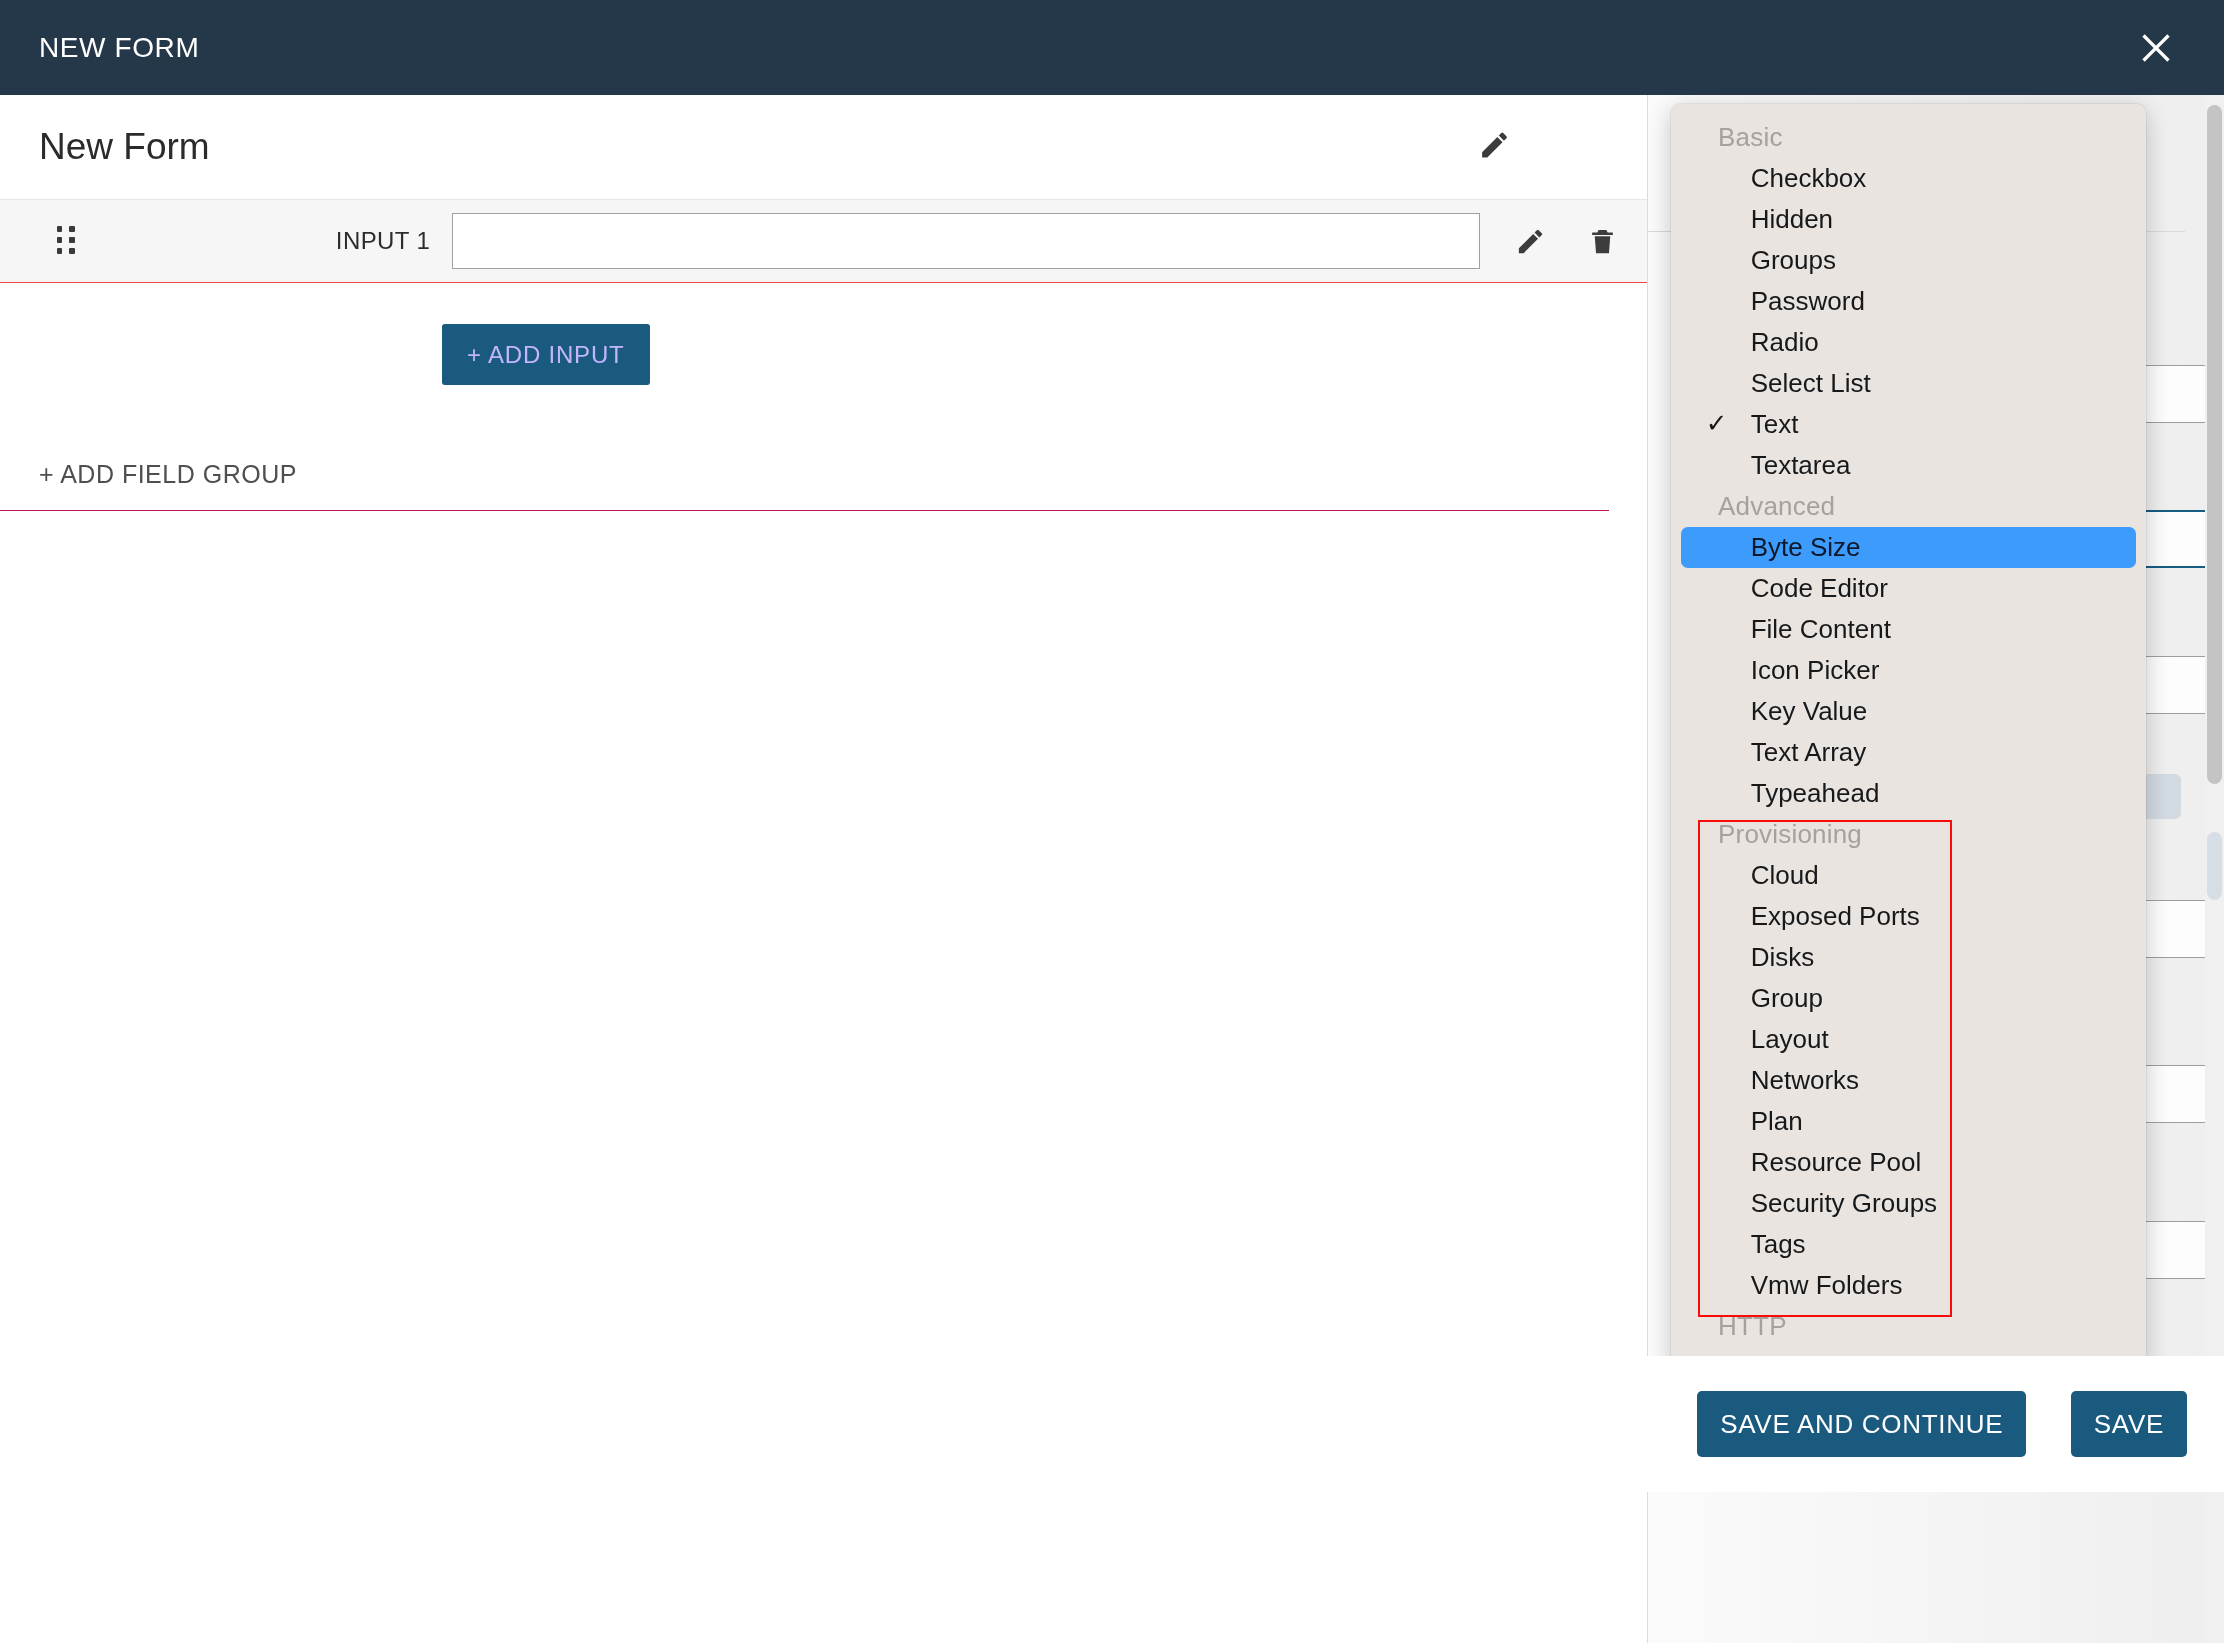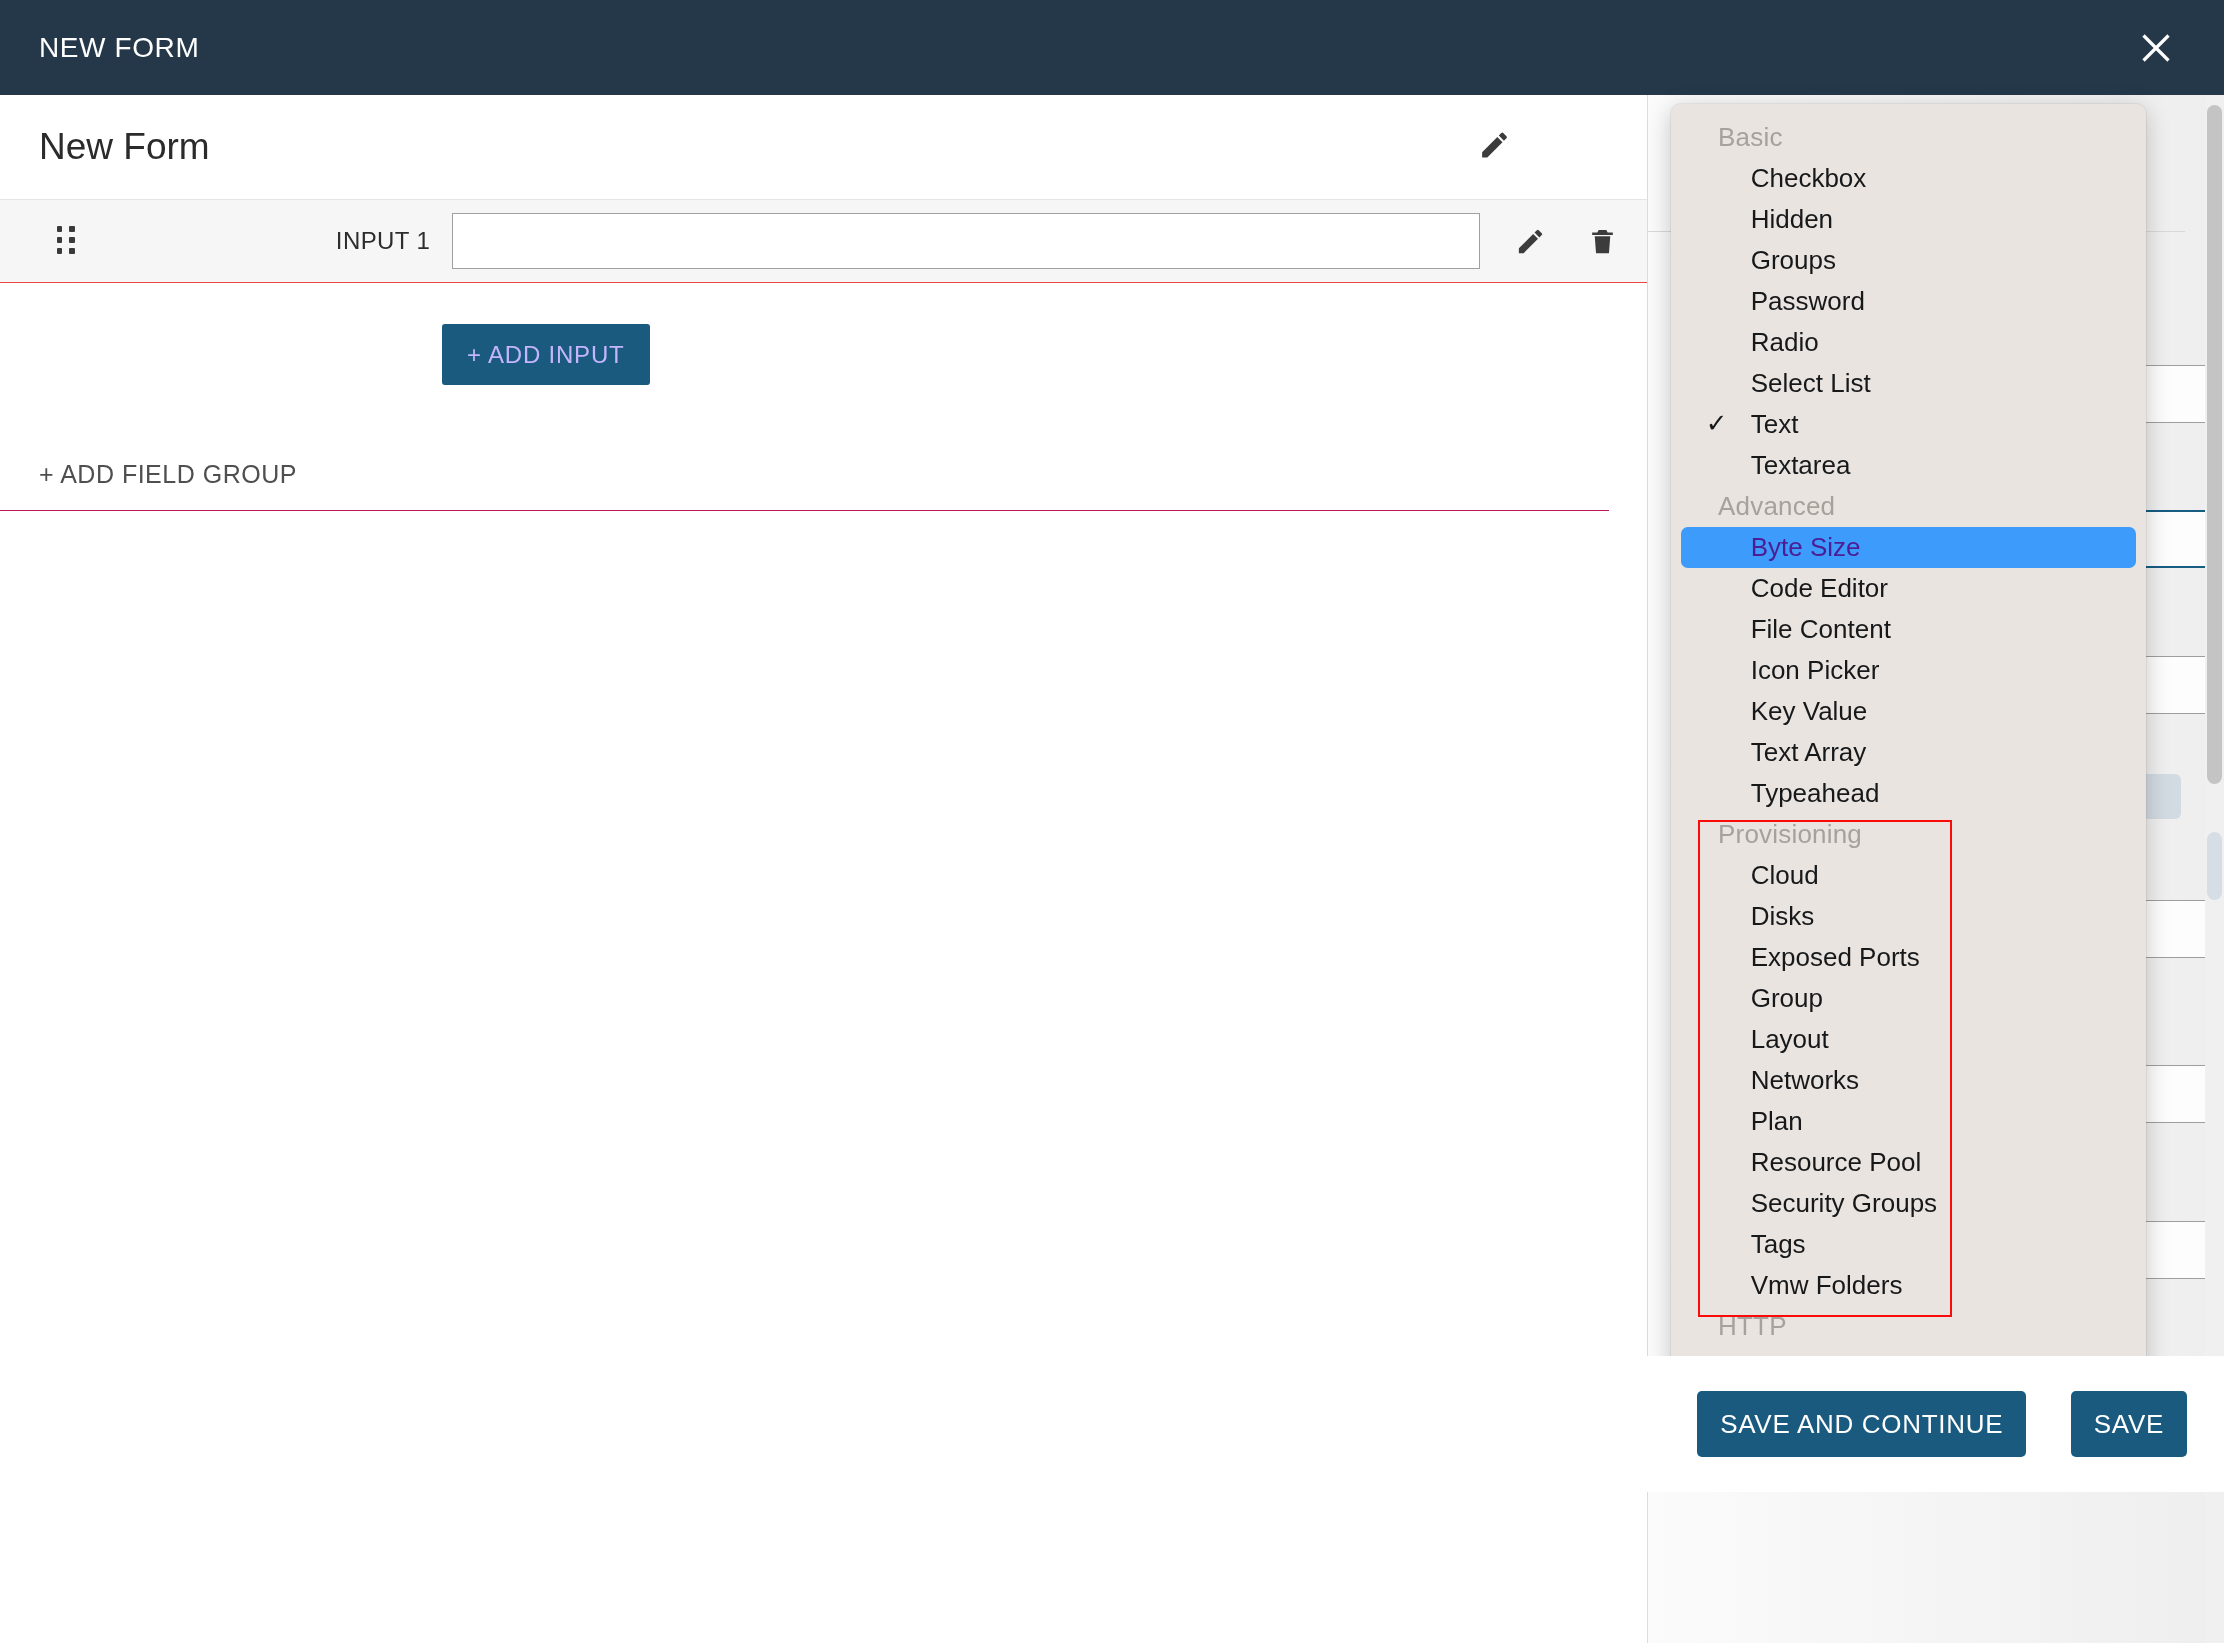--- a/index.html
+++ b/index.html
@@ -263,21 +263,21 @@
   }
   .dd-item .check {
     position: absolute;
     left: 25px;
     top: 3.9px;
     font-size: 26px;
     color: #17181a;
   }
   .dd-item.selected-hl {
     background: #3d9bfb;
-    color: #4c1d95;
+    color: #0f172a;
   }
 
   
   .red-box {
     position: absolute;
     left: 1698px;
     top: 820px;
     width: 254px;
     height: 497px;
     border: 2.9px solid #fb0a0a;
@@ -404,22 +404,22 @@
       <div class="dd-group-label">Advanced</div>
       <div class="dd-item selected-hl"><span>Byte Size</span></div>
       <div class="dd-item"><span>Code Editor</span></div>
       <div class="dd-item"><span>File Content</span></div>
       <div class="dd-item"><span>Icon Picker</span></div>
       <div class="dd-item"><span>Key Value</span></div>
       <div class="dd-item"><span>Text Array</span></div>
       <div class="dd-item"><span>Typeahead</span></div>
       <div class="dd-group-label">Provisioning</div>
       <div class="dd-item"><span>Cloud</span></div>
+      <div class="dd-item"><span>Exposed Ports</span></div>
       <div class="dd-item"><span>Disks</span></div>
-      <div class="dd-item"><span>Exposed Ports</span></div>
       <div class="dd-item"><span>Group</span></div>
       <div class="dd-item"><span>Layout</span></div>
       <div class="dd-item"><span>Networks</span></div>
       <div class="dd-item"><span>Plan</span></div>
       <div class="dd-item"><span>Resource Pool</span></div>
       <div class="dd-item"><span>Security Groups</span></div>
       <div class="dd-item"><span>Tags</span></div>
       <div class="dd-item"><span>Vmw Folders</span></div>
       <div class="dd-group-label">HTTP</div>
       <div class="dd-item"><span>Headers</span></div>

